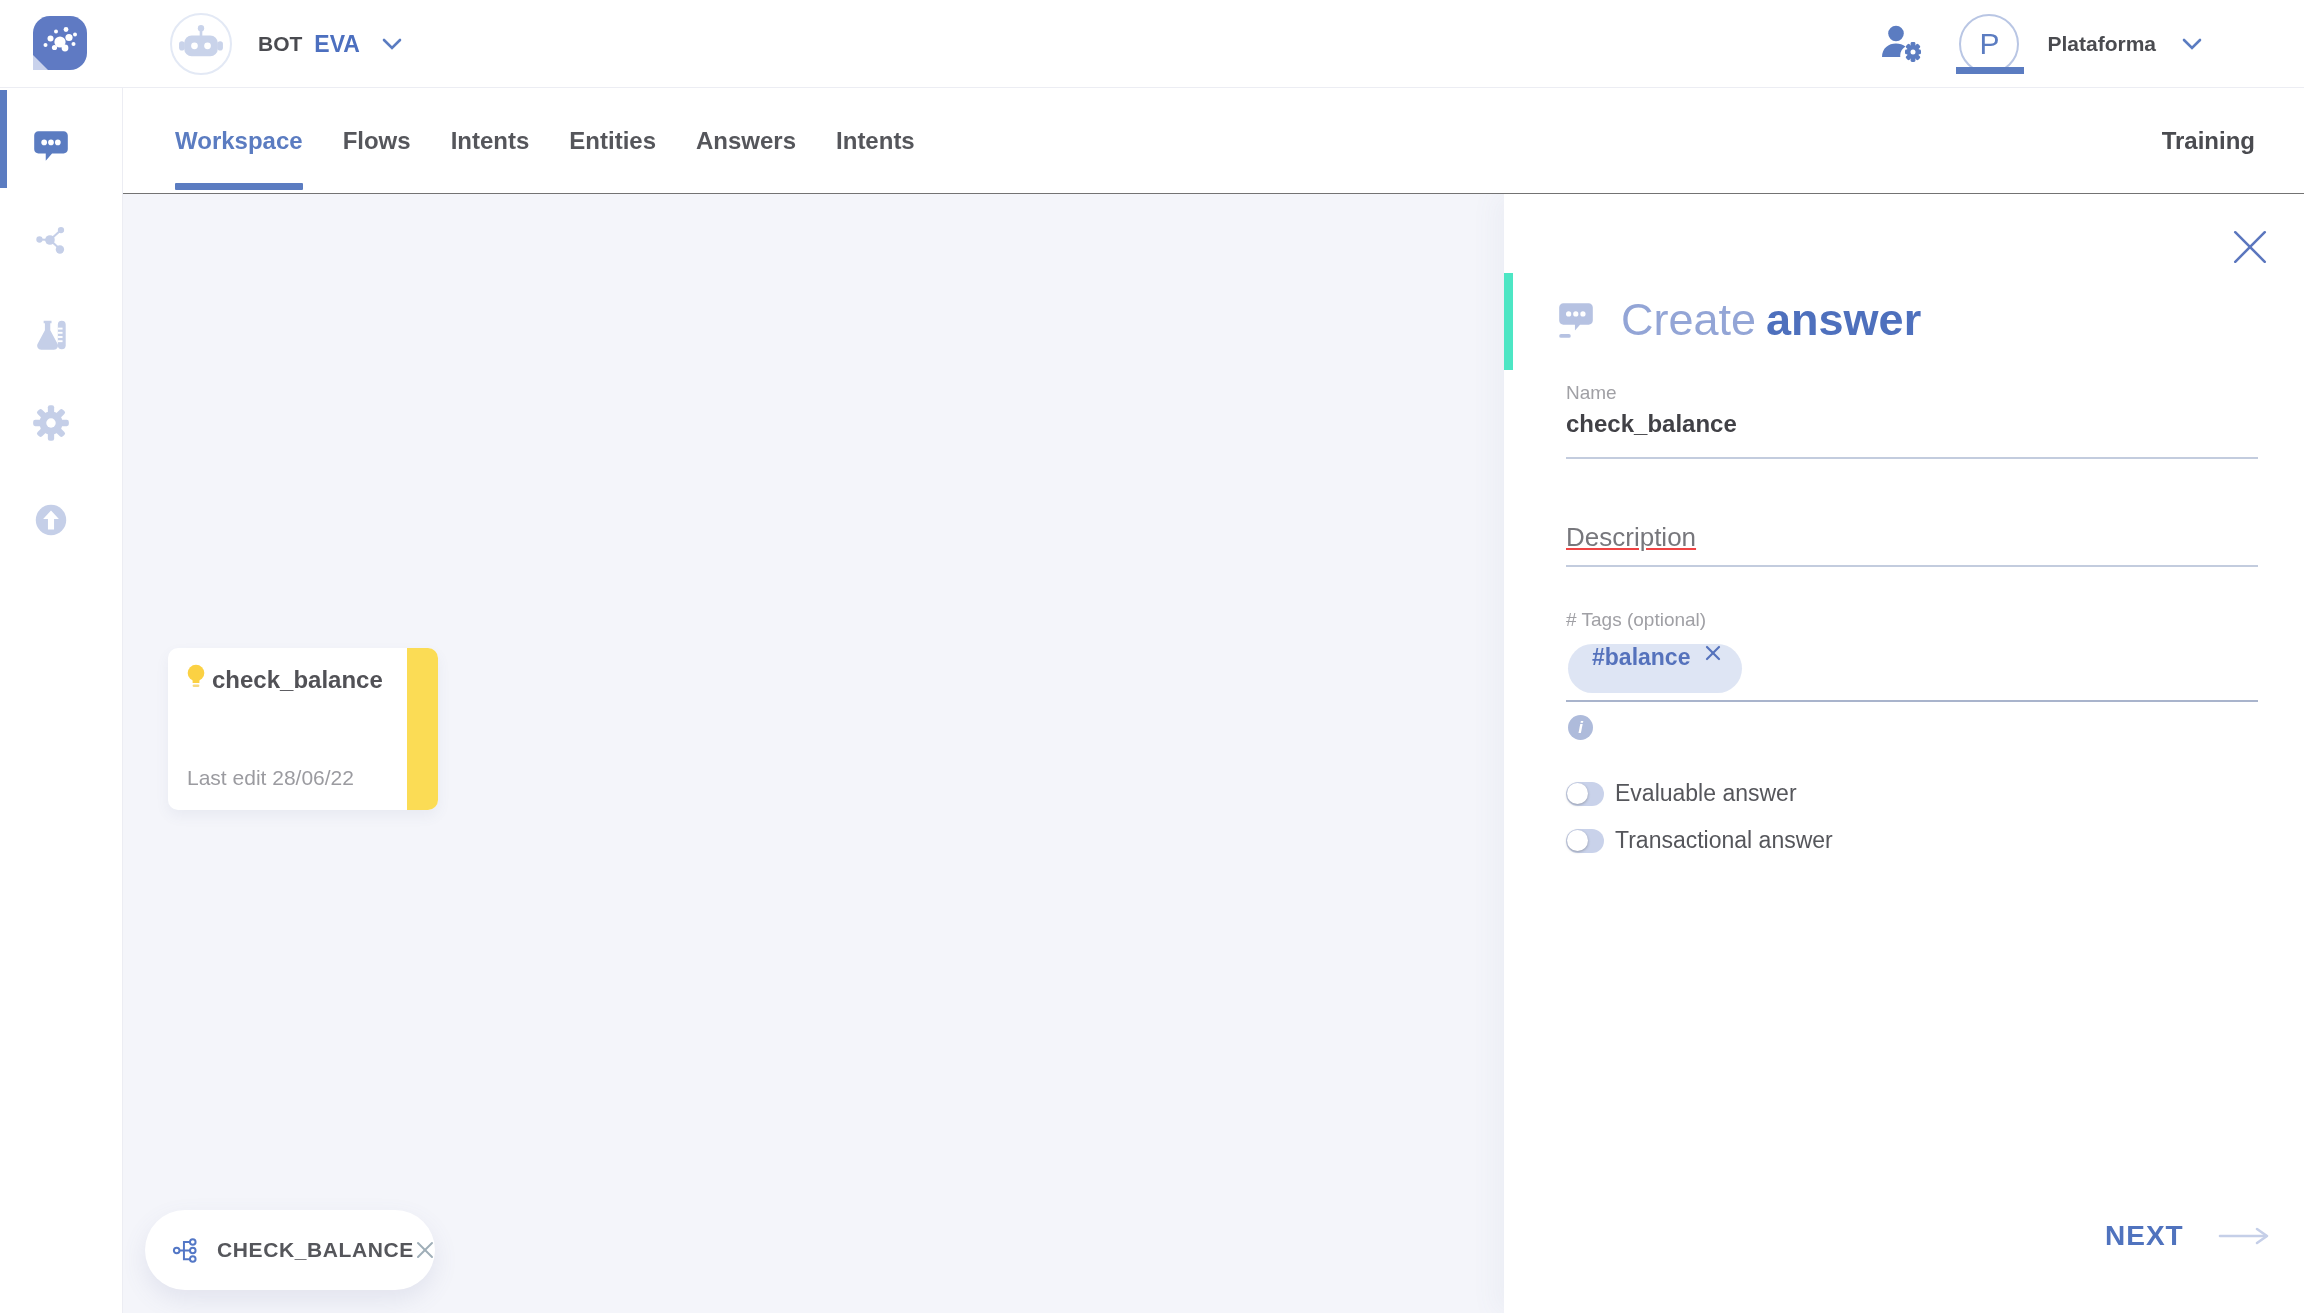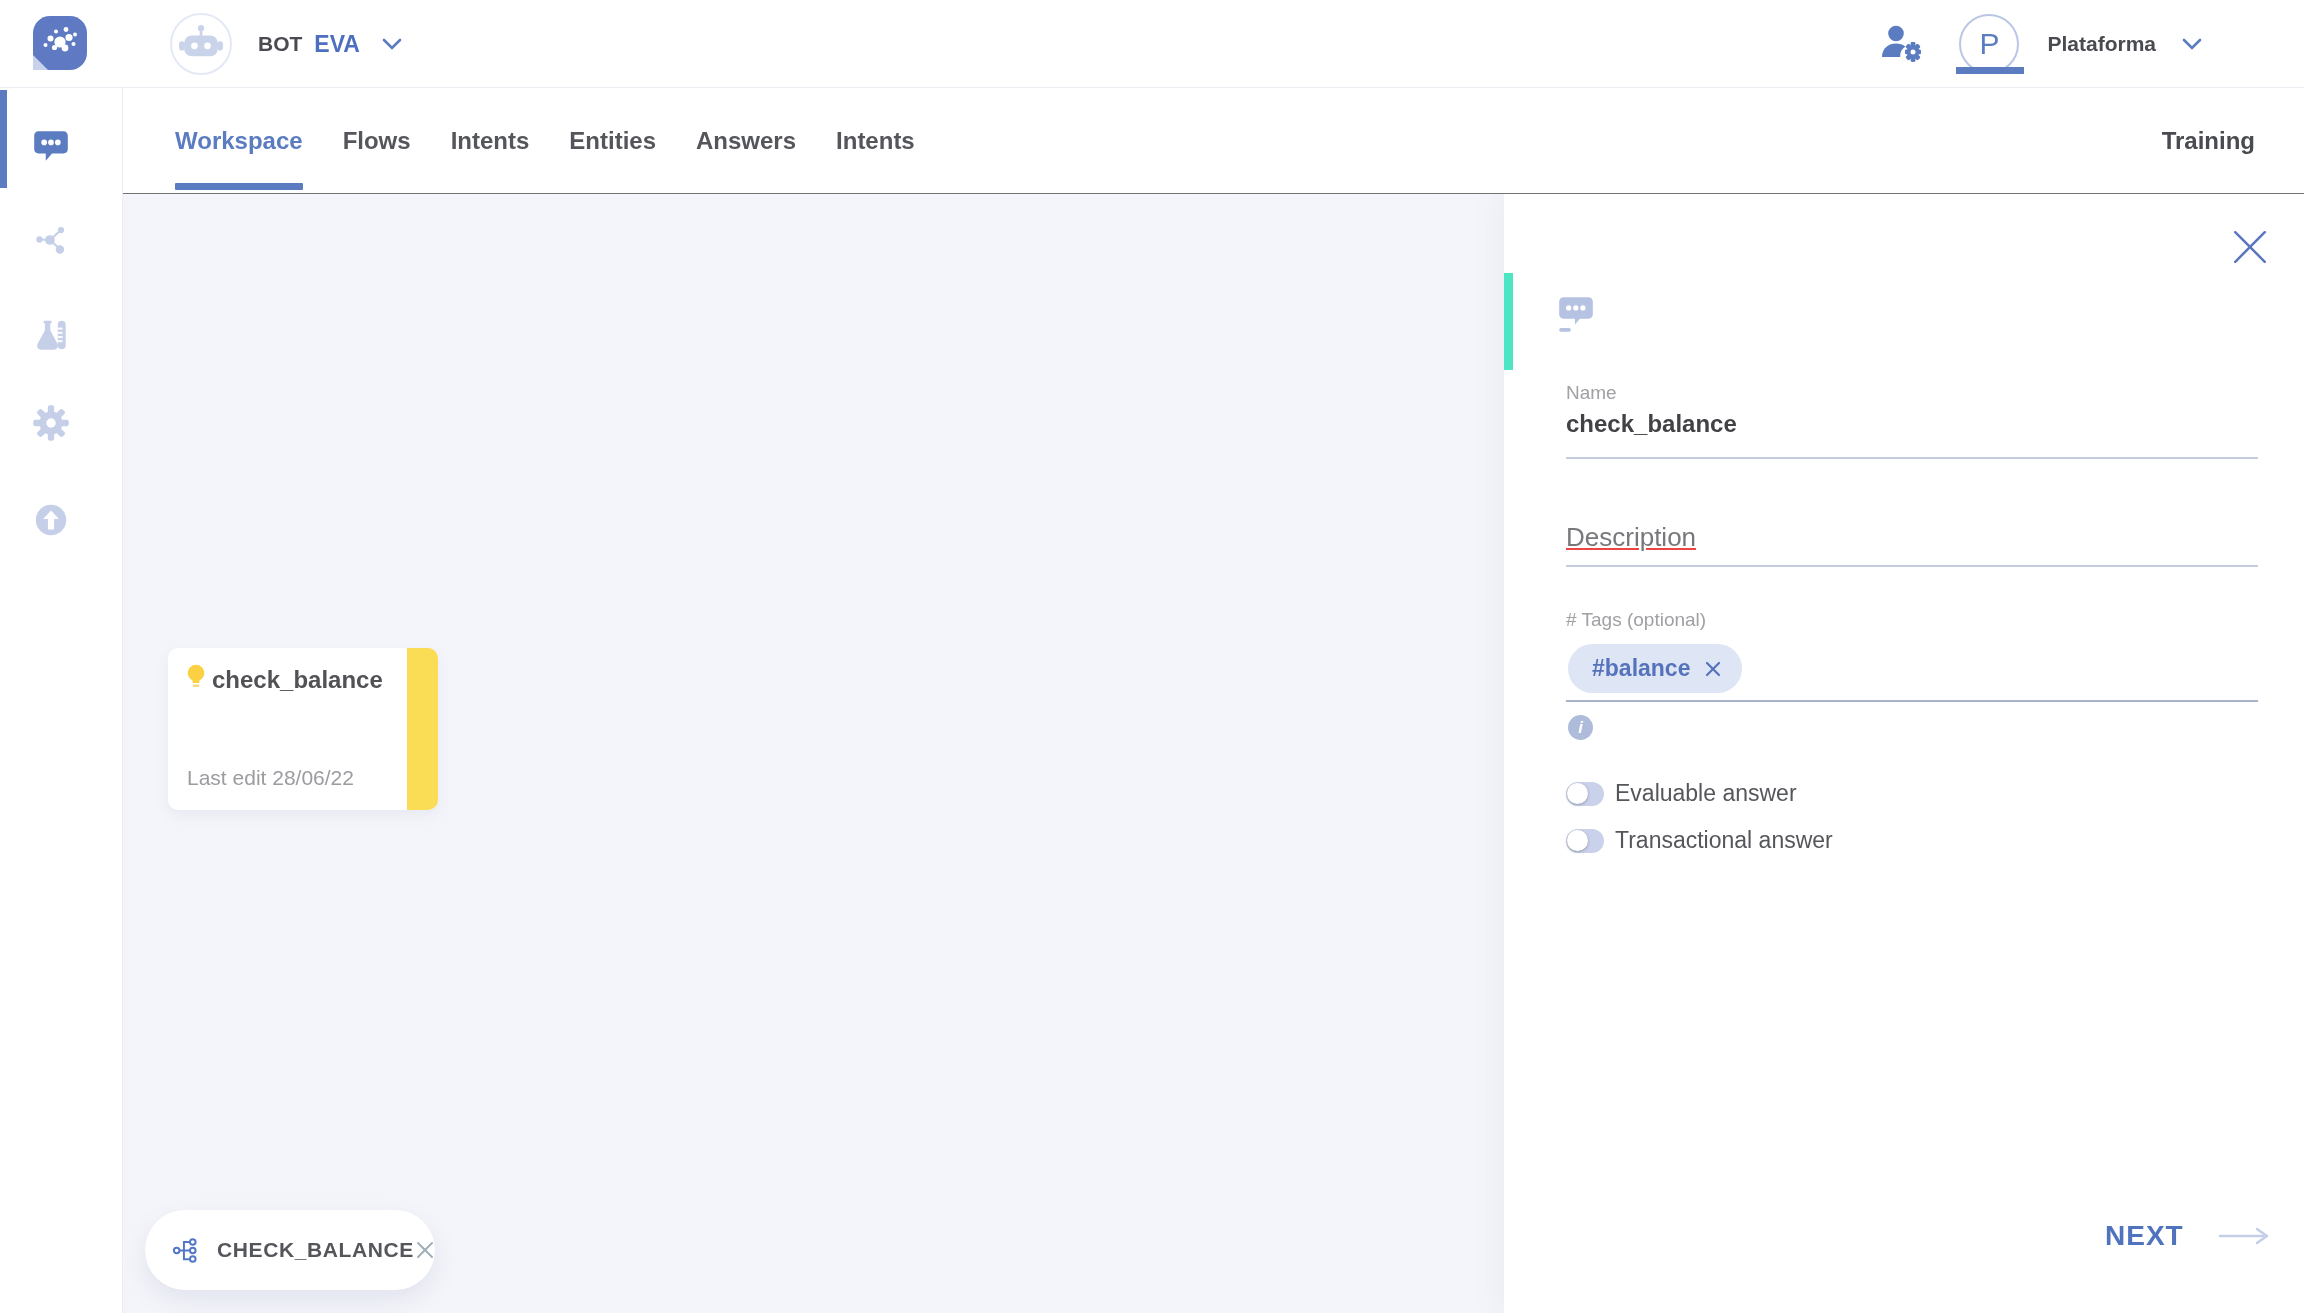--- a/index.html
+++ b/index.html
@@ -58,21 +58,21 @@
   .panel-head .bubble{color:#B6C2E2;margin-right:24px;}
   .panel-title{font-size:45px;color:#93A5D6;font-weight:400;}
   .panel-title b{color:#4E70BD;font-weight:700;margin-left:10px;}
 
   .field-label{position:absolute;left:62px;font-size:19px;color:#A0A0A5;}
   .underline{position:absolute;left:62px;width:692px;height:2px;background:#C3CCDE;}
   .name-input{position:absolute;left:62px;top:216px;width:680px;border:none;outline:none;background:transparent;font-size:24px;font-weight:700;color:#414146;padding:0;}
   .desc-input{position:absolute;left:62px;top:328px;width:680px;border:none;outline:none;background:transparent;font-size:26px;color:#ef4444;padding:0;text-decoration:underline;}
   .desc-input::placeholder{color:#77777C;opacity:1;}
 
-  .tag-chip{position:absolute;left:64px;top:450px;height:49px;padding:0 20px 0 24px;border-radius:25px;background:#DEE5F4;display:inline-flex;align-items:center;gap:14px;}
+  .tag-chip{position:absolute;left:64px;top:450px;height:49px;padding:0 20px 0 24px;border-radius:25px;background:#DEE5F4;display:inline-flex;align-items:flex-start;gap:14px;}
   .tag-chip .tag-text{font-size:23px;font-weight:700;color:#5572BC;}
   .tag-chip .tag-close{width:18px;height:18px;cursor:pointer;color:#5572BC;}
   .info-icon{position:absolute;left:64px;top:521px;width:25px;height:25px;border-radius:50%;background:#AEBBDB;color:#fff;display:flex;align-items:center;justify-content:center;font-family:"Liberation Serif",serif;font-style:italic;font-weight:700;font-size:17px;cursor:pointer;}
 
   .toggle-row{position:absolute;left:62px;display:flex;align-items:center;}
   .toggle{width:38px;height:24px;border-radius:12px;background:#C9D2EA;position:relative;cursor:pointer;flex:none;}
   .toggle .knob{position:absolute;left:1px;top:1.5px;width:21px;height:21px;border-radius:50%;background:#fff;box-shadow:0 1px 3px rgba(0,0,0,.28);}
   .toggle-label{margin-left:11px;font-size:23px;color:#55565B;}
 
   .next-btn{position:absolute;left:601px;top:1026px;display:flex;align-items:center;cursor:pointer;}
@@ -300,20 +300,21 @@
     <div class="panel-head">
       <span class="bubble">
         <svg viewBox="0 0 40 38" width="42" height="40" fill="currentColor">
           <path d="M8 3h24c2.2 0 4 1.8 4 4v12.5c0 2.2-1.8 4-4 4h-8.2L19 29v-5.5H8c-2.2 0-4-1.8-4-4V7c0-2.2 1.8-4 4-4z"></path>
           <circle cx="13" cy="13.2" r="2.5" fill="#fff"></circle>
             <circle cx="19.8" cy="13.2" r="2.5" fill="#fff"></circle>
             <circle cx="26.6" cy="13.2" r="2.5" fill="#fff"></circle>
           <rect x="4" y="32.4" width="11" height="3.6" rx="1.8"></rect>
         </svg>
       </span>
+      <span class="panel-title"><span>Create</span><b>answer</b></span>
     </div>
 
     <div class="field-label" style="top:188px">Name</div>
     <input class="name-input" value="check_balance" style="">
     <div class="underline" style="top:263px"></div>
 
     <input class="desc-input" placeholder="Description" style="">
     <div class="underline" style="top:371px"></div>
 
     <div class="field-label" style="top:415px"># Tags (optional)</div>

